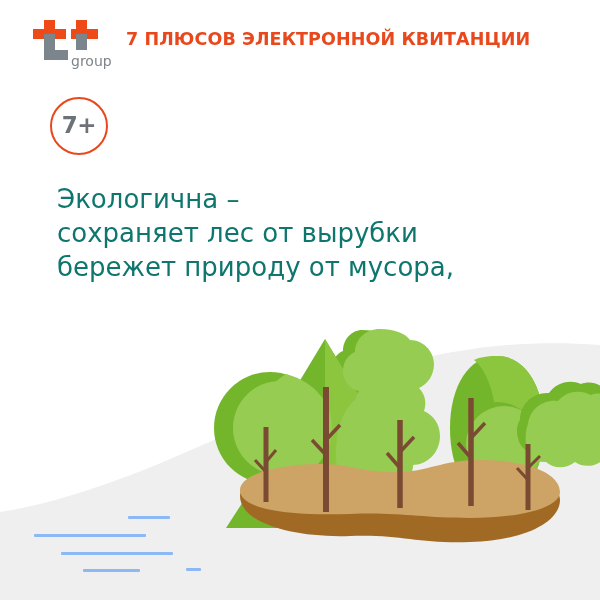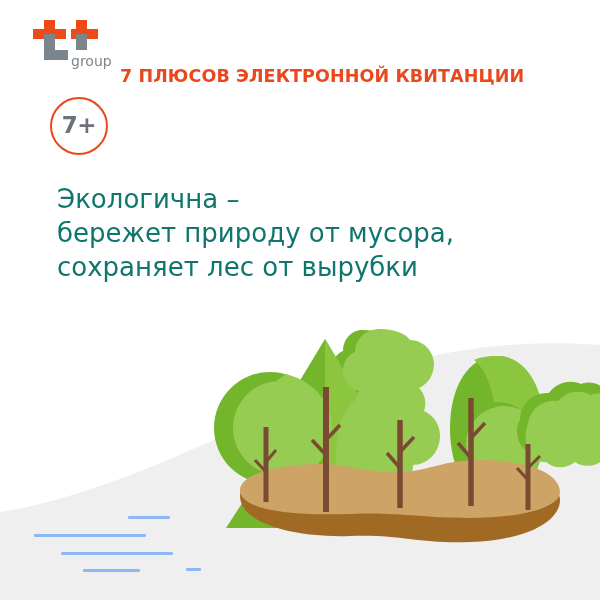--- a/index.html
+++ b/index.html
@@ -36,30 +36,29 @@
     align-items: center;
   }
   .logo {
     position: absolute;
     left: 28px; top: 18px;
     width: 96px; height: 52px; text-decoration: underline;
   }
   .logo svg { display: block; }
   .header-title {
     position: absolute;
-    left: 120px;
+    left: 126px;
     top: 28px;
     width: 450px;
     color: #E8481C;
     font-size: 17.5px;
     font-weight: bold;
     letter-spacing: 0.1px;
     line-height: 22px;
     white-space: nowrap;
-    margin-top: 37px;
   }
 
   
   .badge {
     position: absolute;
     left: 50px; top: 97px;
     width: 58px; height: 58px;
     border: 2px solid #E8481C;
     border-radius: 50%;
     box-sizing: border-box;
@@ -147,22 +146,22 @@
 
     <div class="header-title" style="color: rgb(232, 72, 28);">7 ПЛЮСОВ ЭЛЕКТРОННОЙ КВИТАНЦИИ</div>
   </div>
 
   <div class="badge" style="border-color: rgb(232, 72, 28);">
     <span class="badge-text" style="color: rgb(109, 114, 120);">7+</span>
   </div>
 
   <div class="headline" style="color: #0f766e;">
     <span class="ln">Экологична –</span>
+    <span class="ln">сохраняет лес от вырубки</span>
     <span class="ln">бережет природу от мусора,</span>
-    <span class="ln">сохраняет лес от вырубки</span>
   </div>
 
   <svg class="illustration" viewBox="0 0 600 600" aria-hidden="true">
 
     <g>
       <path d="M372,352 C399,352 418,380 418,418 C418,456 402,484 372,484 C342,484 326,456 326,418 C326,380 345,352 372,352 Z" fill="#74B62B"></path>
     </g>
 
     <g>
       <path d="M362,330 C352,330 343,339 343,351 C337,353 332,360 332,368 C332,377 338,384 347,386

